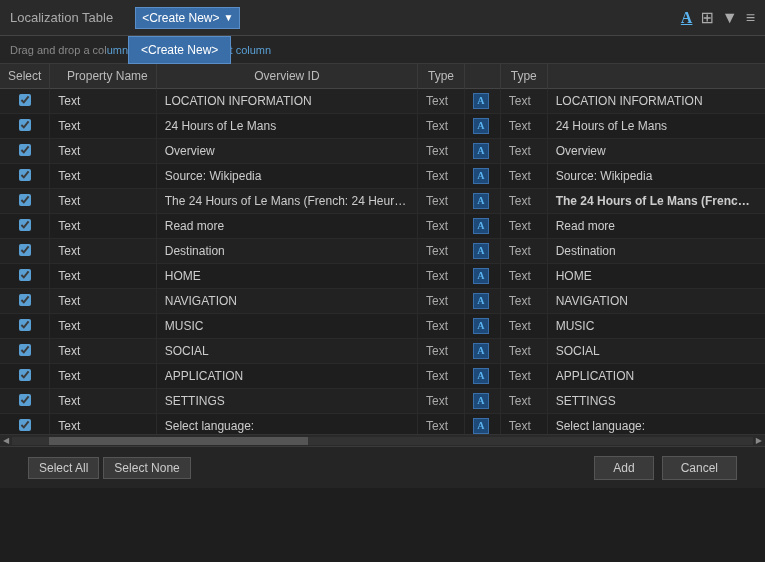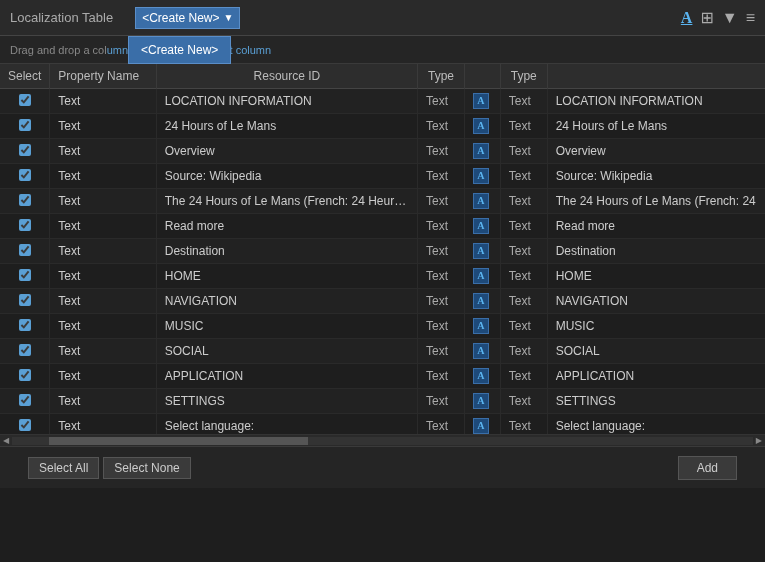--- a/index.html
+++ b/index.html
@@ -110,21 +110,21 @@
       width: 100%;
       border-collapse: collapse;
       min-width: 760px;
     }
     thead tr {
       background: #2d2d2d;
       border-bottom: 1px solid #444;
     }
     thead th {
       padding: 5px 8px;
-      text-align: left;
+      text-align: right;
       color: #bbb;
       font-weight: normal;
       font-size: 12px;
       border-right: 1px solid #3a3a3a;
       white-space: nowrap;
     }
     thead th:last-child { border-right: none; }
     thead th.center { text-align: center; }
 
     tbody tr {
@@ -258,21 +258,21 @@
     Drag and drop a col<span class="blue">umn here to group by that column</span>
   </span>
 </div>
 
 <div class="table-container">
   <table>
     <thead>
       <tr>
         <th class="center">Select</th>
         <th>Property Name</th>
-        <th class="center">Resource ID</th>
+        <th class="center">Overview ID</th>
         <th class="center">Type</th>
         <th></th>
         <th class="center">Type</th>
         <th></th>
       </tr>
     </thead>
     <tbody id="table-body">
     <tr>
           <td class="check-cell"><input type="checkbox" checked="" style=""></td>
           <td>Text</td>
@@ -309,21 +309,21 @@
           <td class="type-cell">Text</td>
           <td style="max-width: 200px; overflow: hidden; text-overflow: ellipsis;">Source: Wikipedia</td>
         </tr>
         <tr>
           <td class="check-cell"><input type="checkbox" checked="" style=""></td>
           <td>Text</td>
           <td class="resource-id">The 24 Hours of Le Mans (French: 24 Heures du Mans</td>
           <td class="type-cell">Text</td>
           <td><span class="a-icon">A</span></td>
           <td class="type-cell">Text</td>
-          <td style="max-width: 200px; overflow: hidden; text-overflow: ellipsis;">The 24 Hours of Le Mans (French: 24</td>
+          <td style="max-width: 200px; overflow: hidden; text-overflow: ellipsis; font-weight: bold;">The 24 Hours of Le Mans (French: 24</td>
         </tr>
         <tr>
           <td class="check-cell"><input type="checkbox" checked="" style=""></td>
           <td>Text</td>
           <td class="resource-id">Read more</td>
           <td class="type-cell">Text</td>
           <td><span class="a-icon">A</span></td>
           <td class="type-cell">Text</td>
           <td style="max-width: 200px; overflow: hidden; text-overflow: ellipsis;">Read more</td>
         </tr>
@@ -409,14 +409,15 @@
     <div class="h-scroll-thumb"></div>
   </div>
   <span class="h-scroll-arrow">▶</span>
 </div>
 
 <div class="bottom-bar">
   <button class="select-btn">Select All</button>
   <button class="select-btn">Select None</button>
   <div class="bottom-actions">
     <button class="action-btn">Add</button>
+    <button class="action-btn">Cancel</button>
   </div>
 </div>
 
 </body></html>

